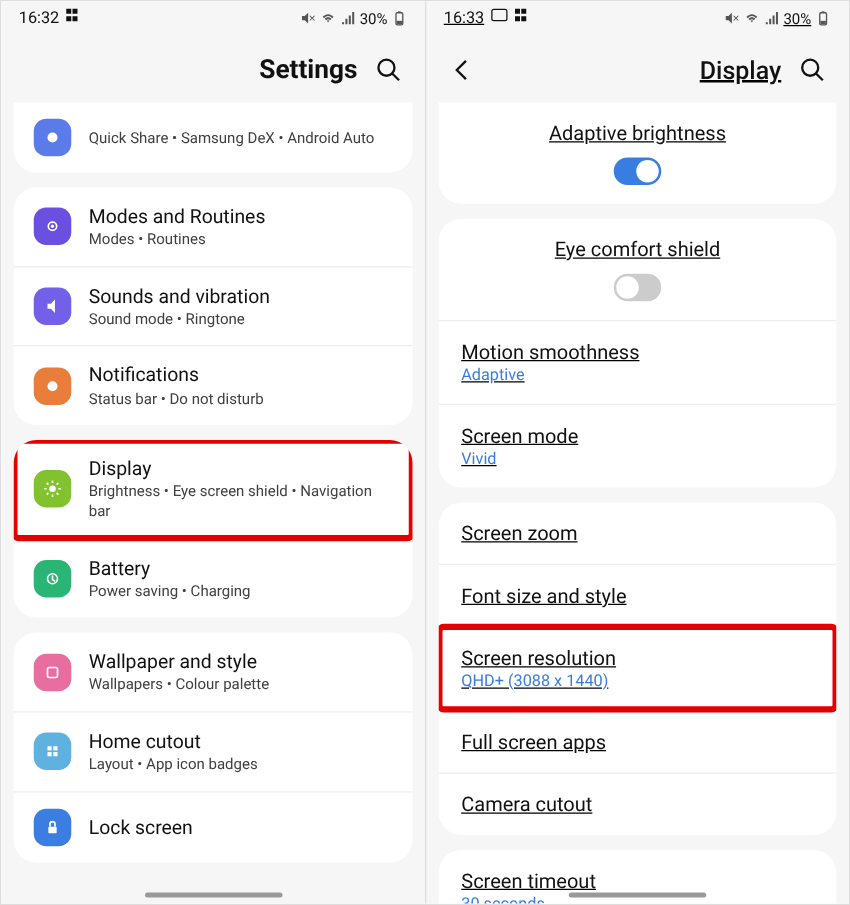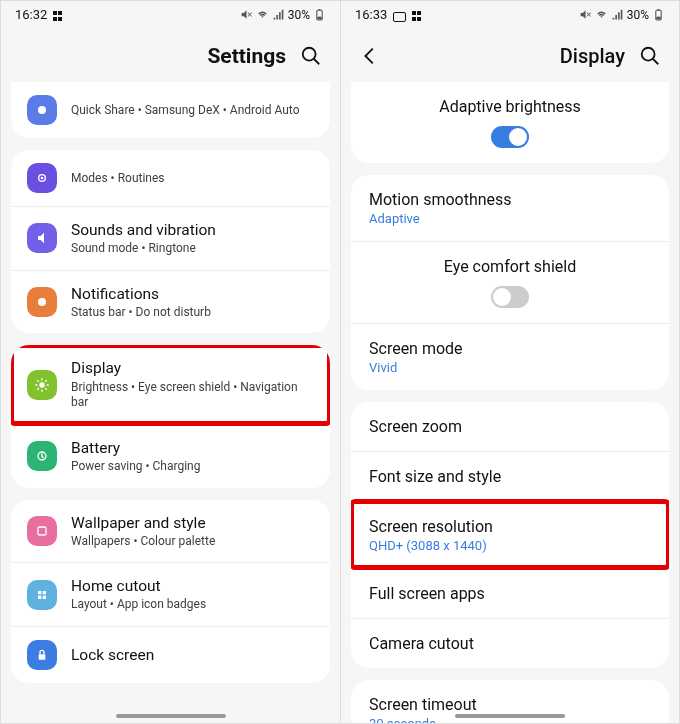--- a/index.html
+++ b/index.html
@@ -1,20 +1,20 @@
 <!DOCTYPE html>
 <html><head>
   <meta charset="utf-8">
   <style>
     * { margin: 0; padding: 0; box-sizing: border-box; font-family: -apple-system, "Segoe UI", Roboto, sans-serif; }
     body { background: #fff; width: 680px; height: 724px; display: flex; border: 1px solid #ddd; }
     .screen { width: 340px; height: 722px; background: #f6f6f6; position: relative; overflow: hidden; }
-    .screen + .screen { border-left: 1px solid #ddd; }
+    .screen + .screen { border-left: 1px solid #ddd; text-decoration: underline; }
     .status-bar { display: flex; justify-content: space-between; align-items: center; padding: 6px 14px 2px; font-size: 13px; color: #111; }
-    .status-left { display: flex; gap: 6px; align-items: flex-end; }
+    .status-left { display: flex; gap: 6px; align-items: flex-start; }
     .status-right { display: flex; gap: 3px; align-items: center; font-size: 12px; }
     .status-right svg { width: 13px; height: 13px; fill: #444; }
     .header { display: flex; align-items: center; padding: 20px 18px 14px; gap: 14px; text-align: right; }
     .header-title { font-size: 21px; font-weight: 700; color: #111; flex: 1; }
     .header-title.normal { font-weight: 500; font-size: 20px; }
     .back-btn { width: 22px; height: 22px; display: flex; align-items: center; justify-content: center; }
     .search-btn { width: 22px; height: 22px; display: flex; align-items: center; justify-content: center; }
     .card { background: #fff; border-radius: 18px; margin: 0 10px 12px; overflow: hidden; }
     .card.first-cut { border-top-left-radius: 0; border-top-right-radius: 0; margin-top: 0; }
     .item { display: flex; align-items: center; padding: 13px 16px; gap: 14px; position: relative; }
@@ -99,20 +99,21 @@
 
   <div class="card">
     <div class="item">
       <div class="item-icon" style="background:#6a4fe0">
           <svg viewBox="0 0 24 24">
             <circle cx="12" cy="12" r="5" fill="none" stroke="#fff" stroke-width="2"></circle>
             <circle cx="12" cy="12" r="2"></circle>
           </svg>
         </div>
       <div class="item-text">
+          <div class="item-title">Modes and Routines</div>
           <div class="item-sub">Modes • Routines</div>
         </div>
     </div>
     <div class="item">
       <div class="item-icon" style="background:#7360e8">
           <svg viewBox="0 0 24 24">
             <path d="M6 9v6h4l5 5V4l-5 5H6z"></path>
           </svg>
         </div>
       <div class="item-text">
@@ -263,32 +264,32 @@
         <span class="ritem-title">Adaptive brightness</span>
         <div class="toggle on">
             <div class="toggle-knob"></div>
           </div>
       </div>
     </div>
   </div>
 
   <div class="card">
     <div class="ritem">
-      <div class="ritem-title">Motion smoothness</div>
-      <div class="ritem-sub">Adaptive</div>
-    </div>
-    <div class="ritem">
       <div class="ritem-row">
         <span class="ritem-title">Eye comfort shield</span>
         <div class="toggle off">
             <div class="toggle-knob"></div>
           </div>
       </div>
     </div>
     <div class="ritem">
+      <div class="ritem-title">Motion smoothness</div>
+      <div class="ritem-sub">Adaptive</div>
+    </div>
+    <div class="ritem">
       <div class="ritem-title">Screen mode</div>
       <div class="ritem-sub">Vivid</div>
     </div>
   </div>
 
   <div class="card">
     <div class="ritem">
       <div class="ritem-title">Screen zoom</div>
     </div>
     <div class="ritem">

